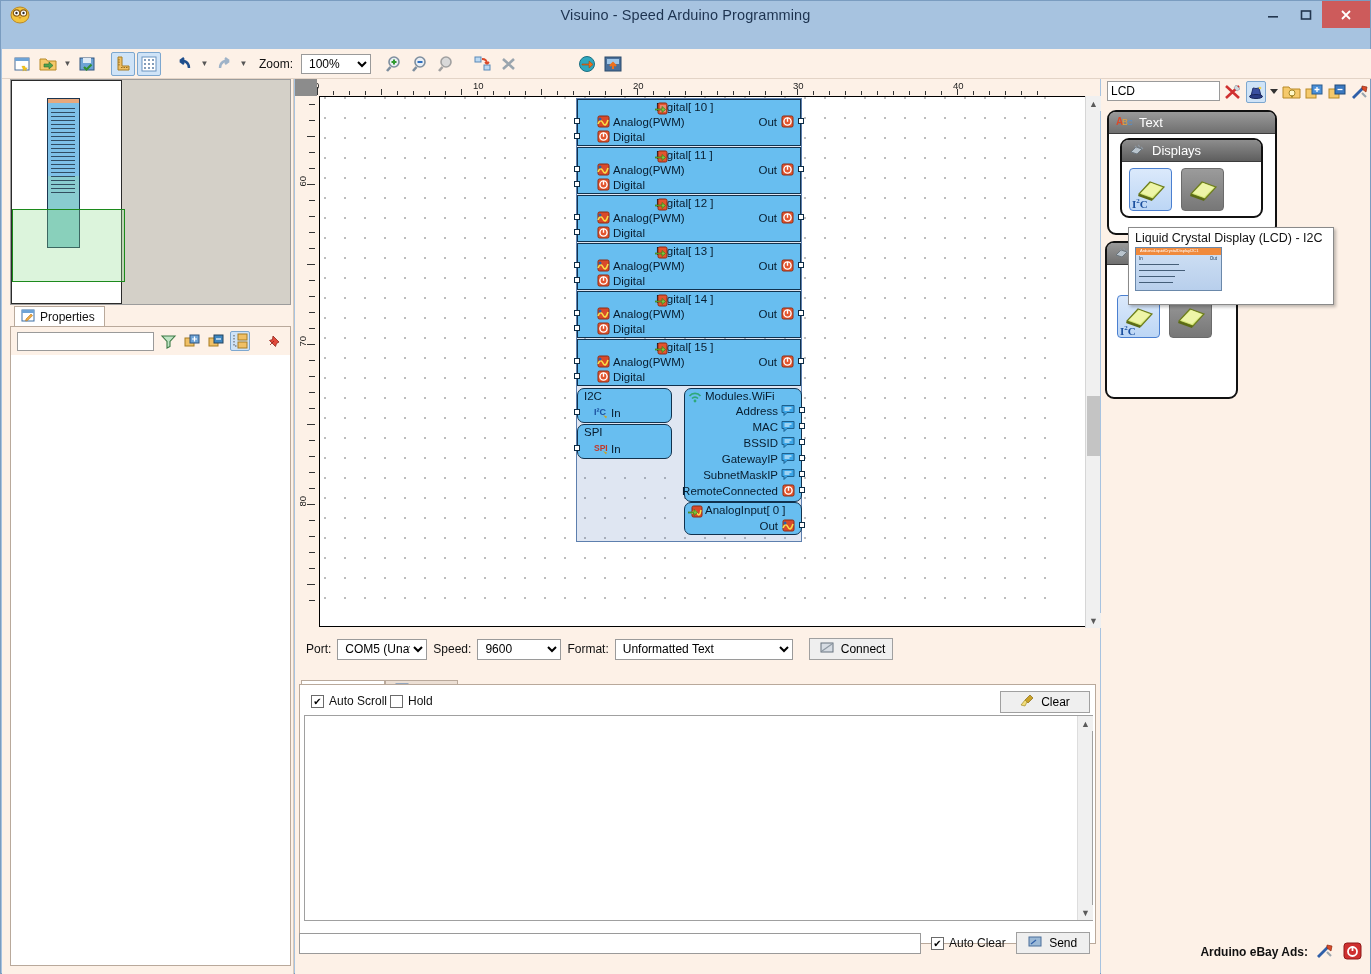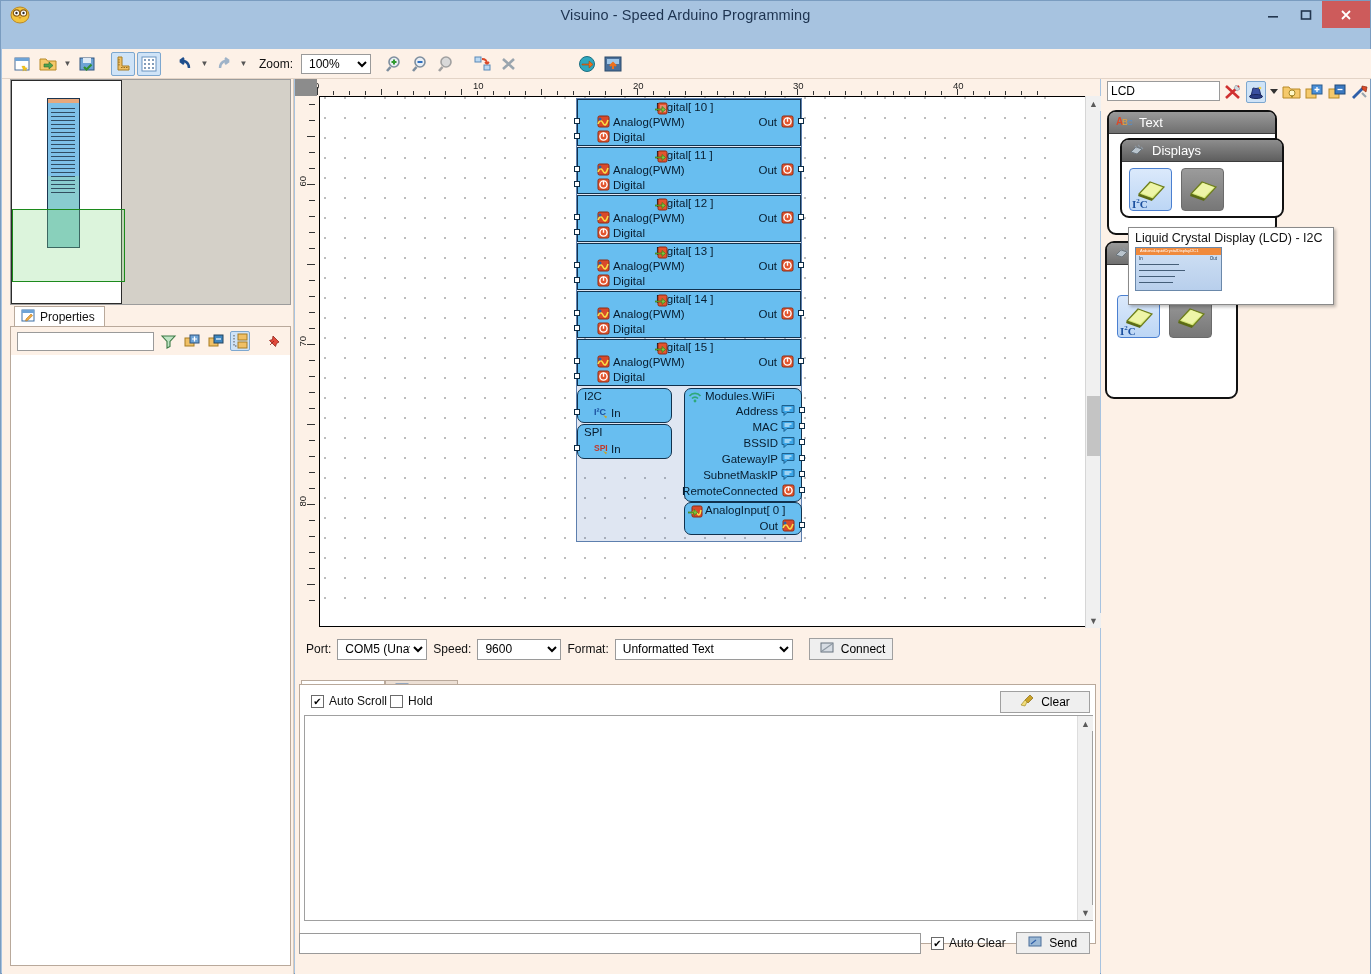--- a/index.html
+++ b/index.html
@@ -1116,21 +1116,21 @@
       <div class="tree-hdr">
         <span>
           <svg width="17" height="12">
               <text x="0" y="10" font-size="10" font-weight="bold" fill="#d94a2a" font-family="Liberation Sans">A</text>
               <text x="6" y="10" font-size="9" fill="#e8a33c" font-family="Liberation Sans">B</text>
               <text x="11" y="10" font-size="8" fill="#4a90d9" font-family="Liberation Sans">C</text>
             </svg>
         </span>
         <span>Text</span>
       </div>
-      <div class="tree-card" style="left:11px;top:26px;width:164px;height:80px;border-width:2px">
+      <div class="tree-card" style="left:11px;top:26px;width:143px;height:80px;border-width:2px">
         <div class="tree-hdr sub">
           <span>
             <svg width="17" height="13">
                 <path d="M2 9 l5-5 6 2 -5 5z" fill="#b9c4cd" stroke="#6b757d"></path>
                 <path d="M6 3 l2 2 M9 2 l2 2 M12 4 l2 2" stroke="#8d97a0" stroke-width="1.1"></path>
               </svg>
           </span>
           <span>Displays</span>
         </div>
         <div style="position:absolute;left:7px;top:28px;display:flex;gap:9px">
@@ -1190,14 +1190,31 @@
         <div style="position:absolute;left:3px;top:8px;font-size:4.5px;color:#12314f">In</div>
         <div style="position:absolute;right:4px;top:8px;font-size:4.5px;color:#12314f">Out</div>
         <div class="ln" style="top:16px;width:40px"></div>
         <div class="ln" style="top:22px;width:46px"></div>
         <div class="ln" style="top:28px;width:36px"></div>
         <div class="ln" style="top:34px;width:34px"></div>
       </div>
     </div>
   </div>
 
+  <div class="ads">
+    <span class="ads-label">Arduino eBay Ads:</span>
+    <span>
+      <svg width="19" height="18">
+          <path d="M2 15 L12 5" stroke="#2f5fa8" stroke-width="2.8"></path>
+          <path d="M11 3 l5 1 -1 5 -4-3z" fill="#d94a2a" stroke="#8e2b12" stroke-width=".7"></path>
+          <path d="M15 14 l-4-4" stroke="#9aa5ae" stroke-width="2.2"></path>
+        </svg>
+    </span>
+    <span>
+      <svg width="19" height="18">
+          <rect x="1" y="1" width="17" height="16" rx="3" fill="#cf2f2f" stroke="#8f1a1a"></rect>
+          <circle cx="9.5" cy="9.5" r="4.5" fill="none" stroke="#fff" stroke-width="1.8"></circle>
+          <path d="M9.5 4 v5" stroke="#fff" stroke-width="1.8"></path>
+        </svg>
+    </span>
+  </div>
 
 </div>
 
 </body></html>

